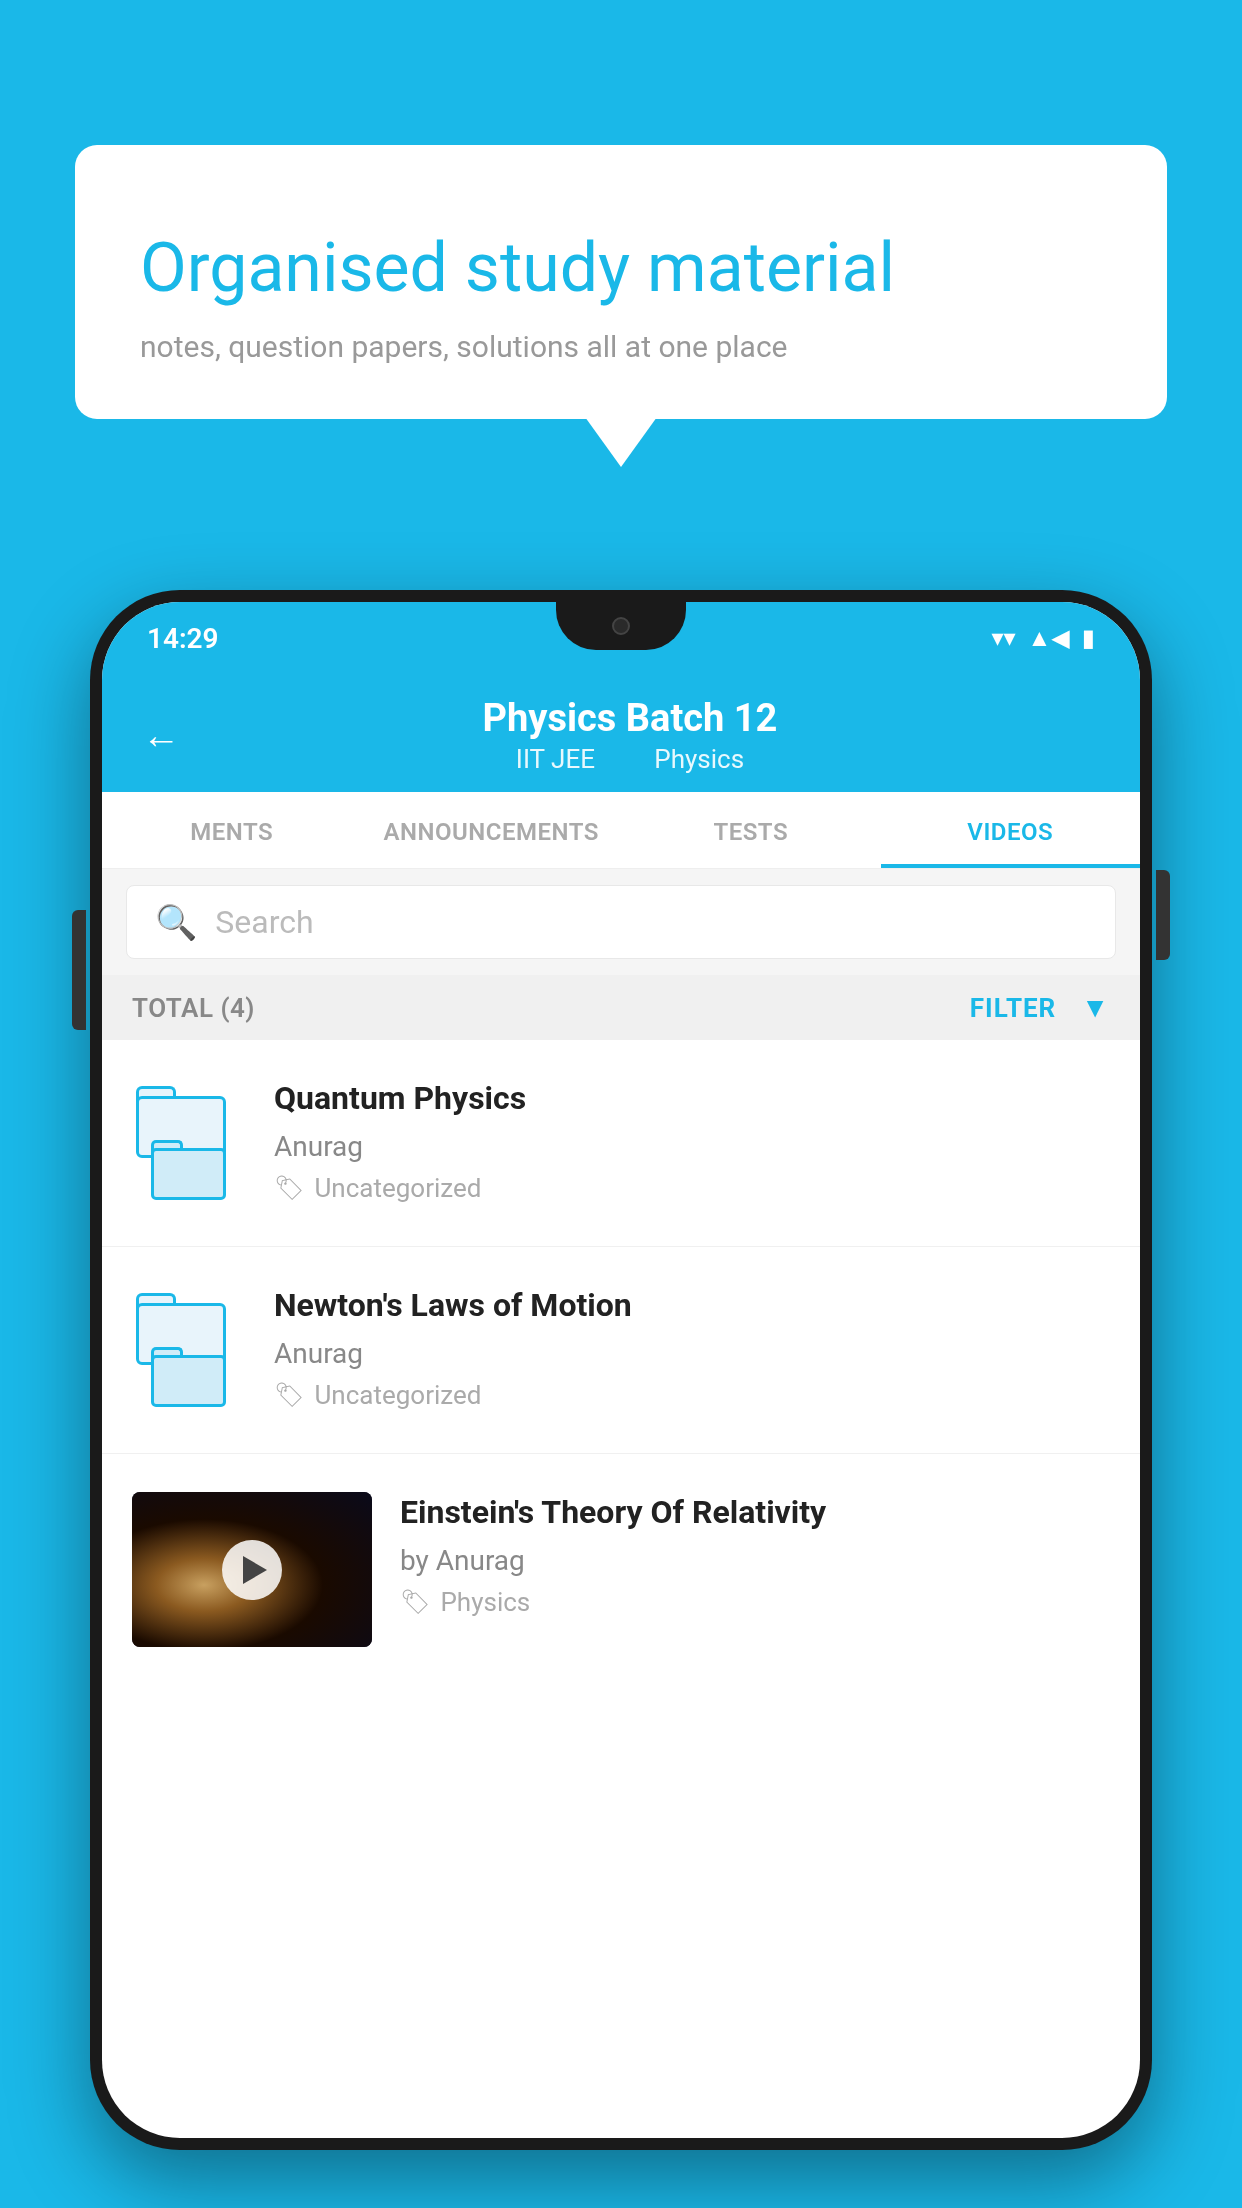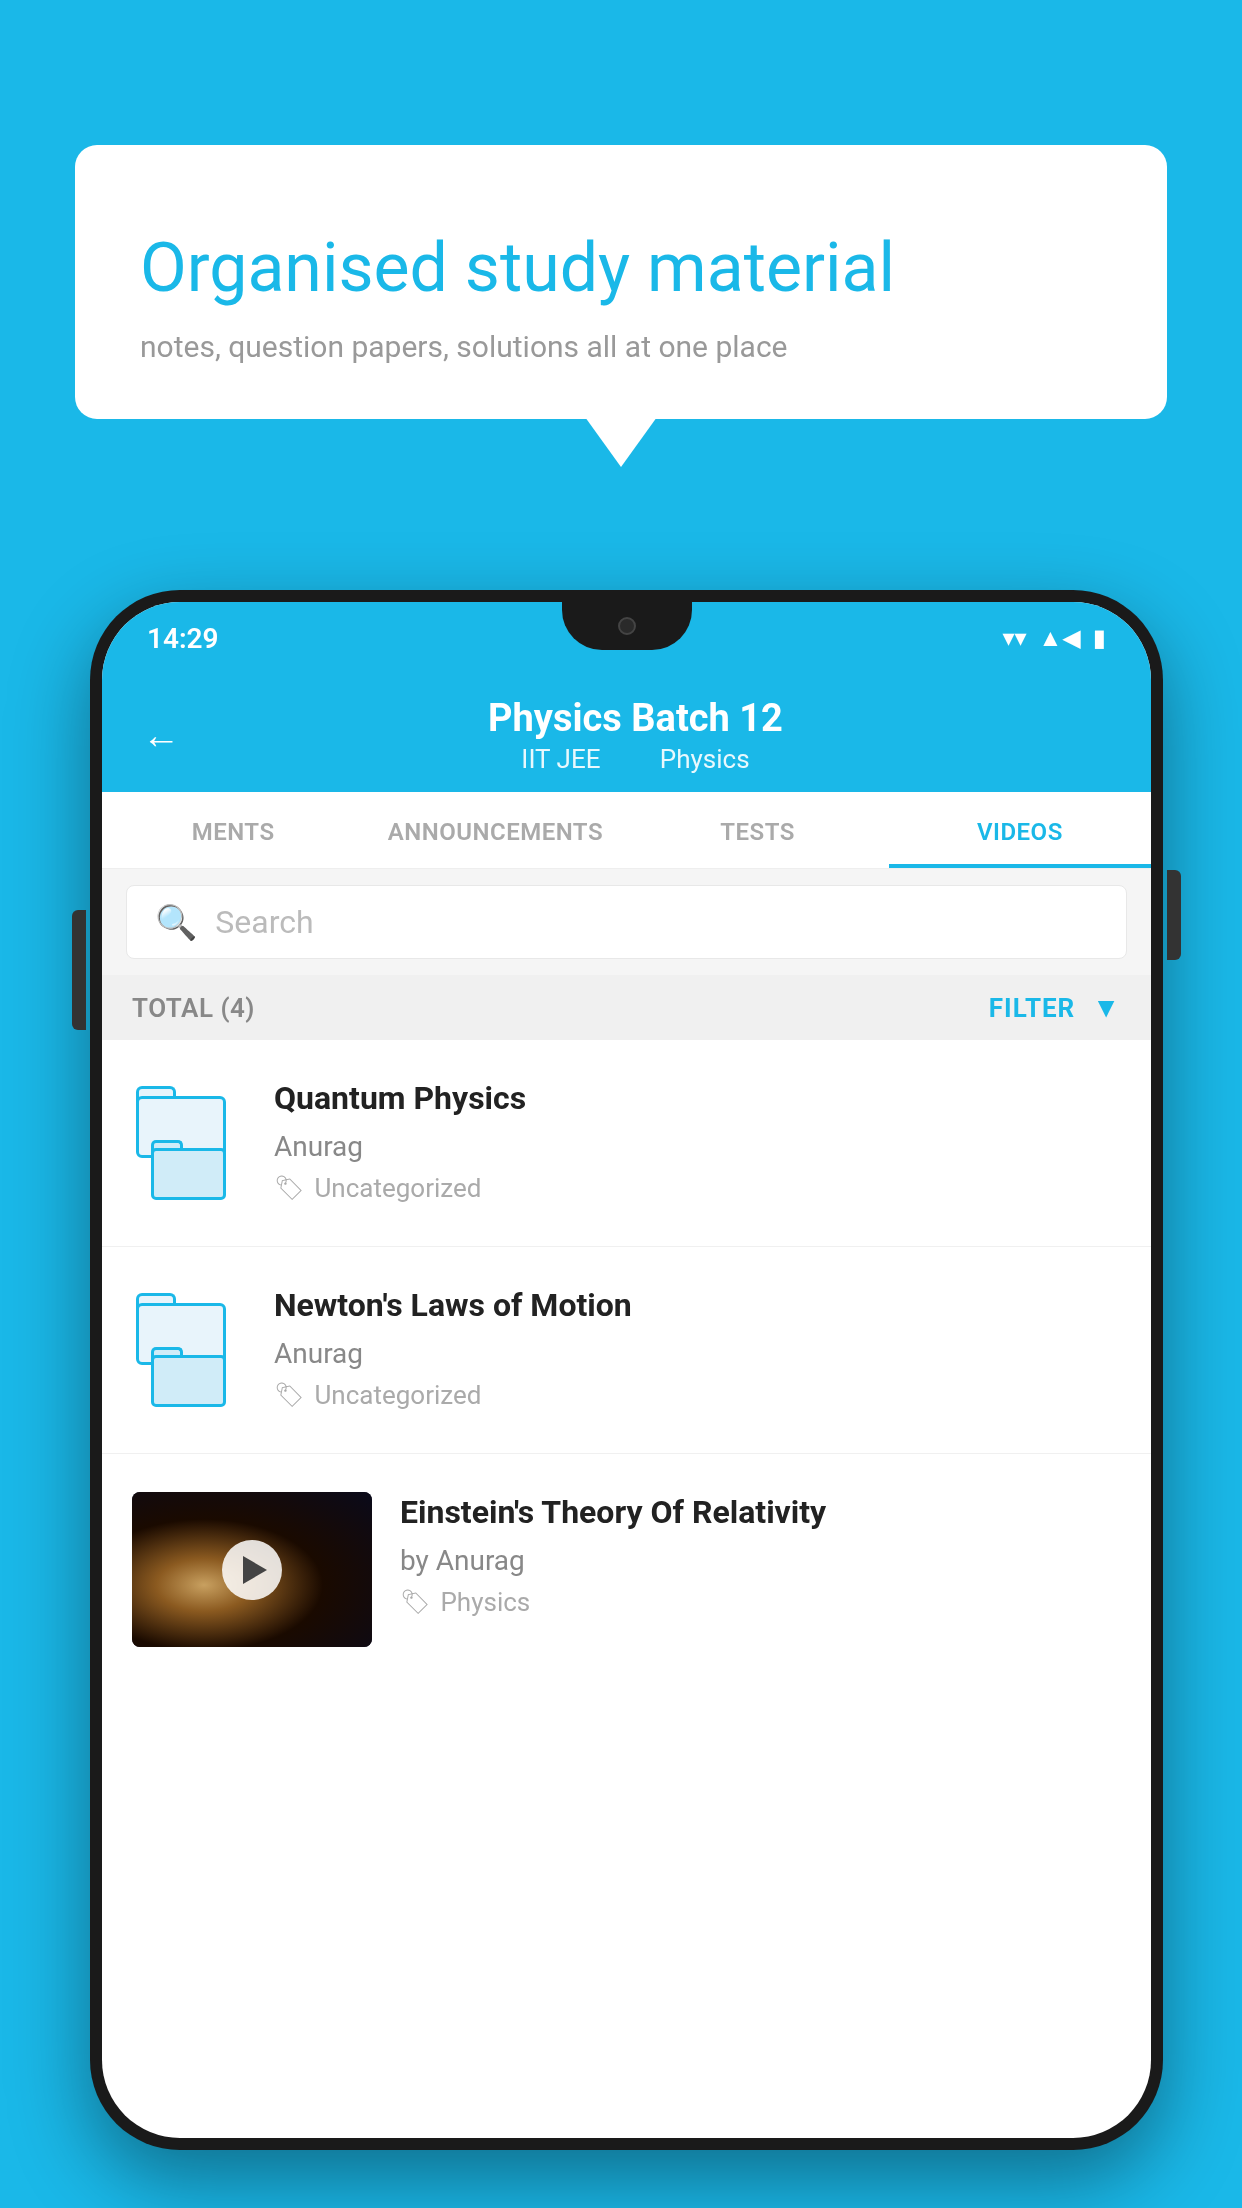--- a/index.html
+++ b/index.html
@@ -48,21 +48,21 @@
       color: #999;
       font-size: 30px;
       font-weight: 400;
     }
 
     
     .phone-wrapper {
       position: absolute;
       top: 590px;
       left: 90px;
-      right: 79px;
+      right: 90px;
       height: 1560px;
     }
     .phone-outer {
       background: #1a1a1a;
       border-radius: 90px;
       width: 100%;
       height: 100%;
       position: relative;
       padding: 12px;
       box-shadow: 0 30px 80px rgba(0,0,0,0.4);
@@ -242,21 +242,21 @@
       font-size: 26px;
       font-weight: 600;
       letter-spacing: 0.5px;
     }
     .filter-btn {
       color: #1ab8e8;
       font-size: 26px;
       font-weight: 700;
       display: flex;
       align-items: center;
-      gap: 17px;
+      gap: 25px;
       letter-spacing: 1px;
       cursor: pointer;
     }
     .filter-funnel {
       color: #1ab8e8;
       font-size: 28px;
     }
 
     
     .video-list {

